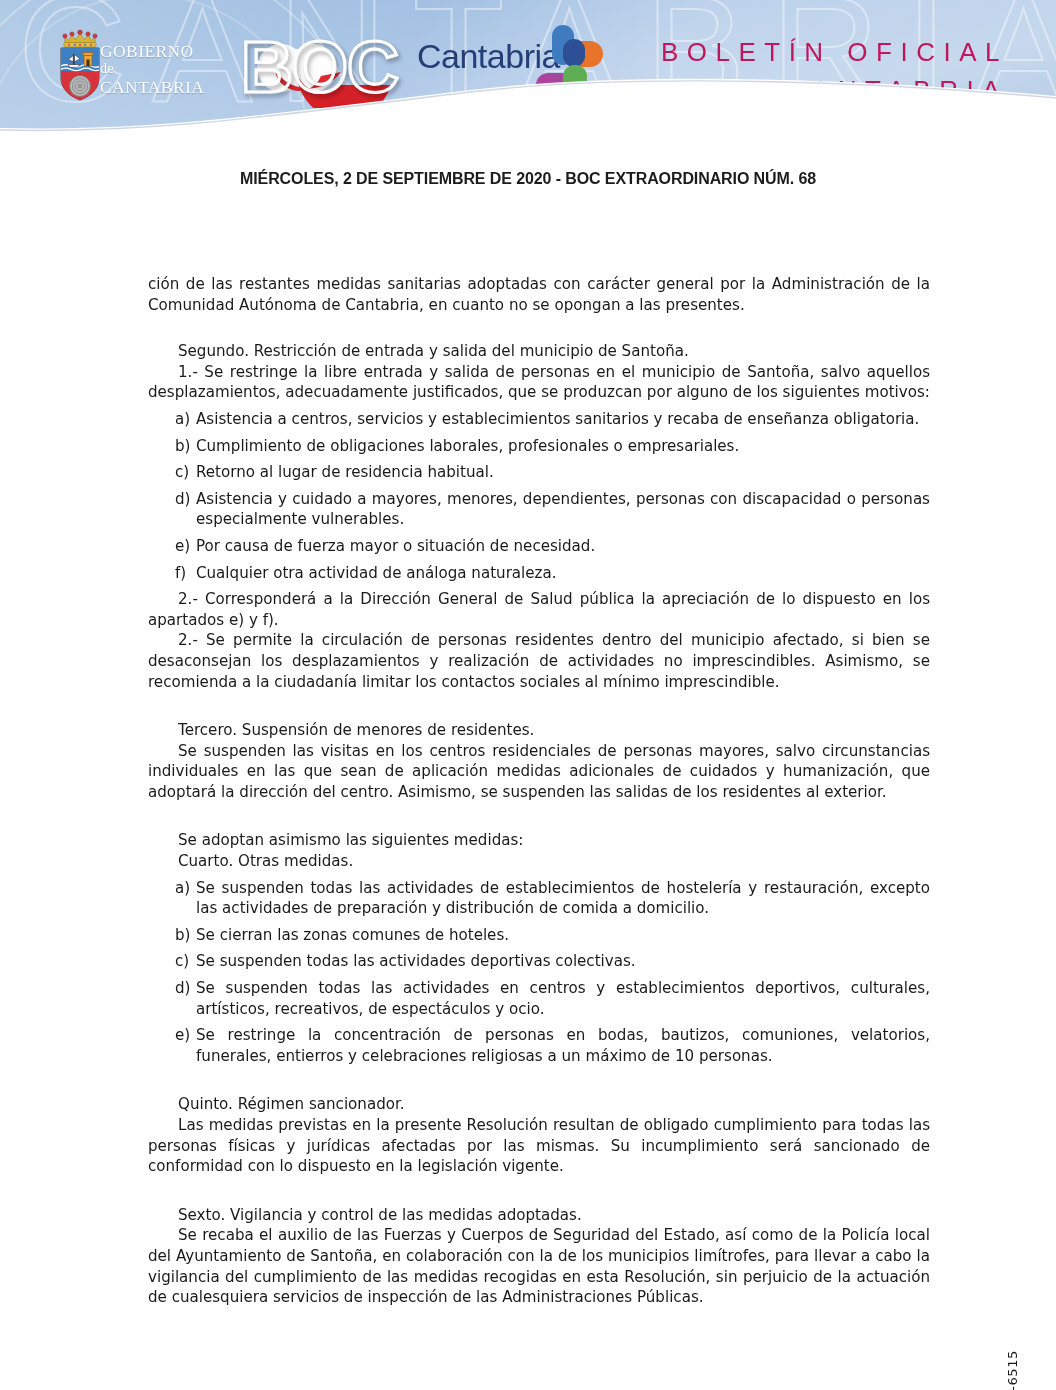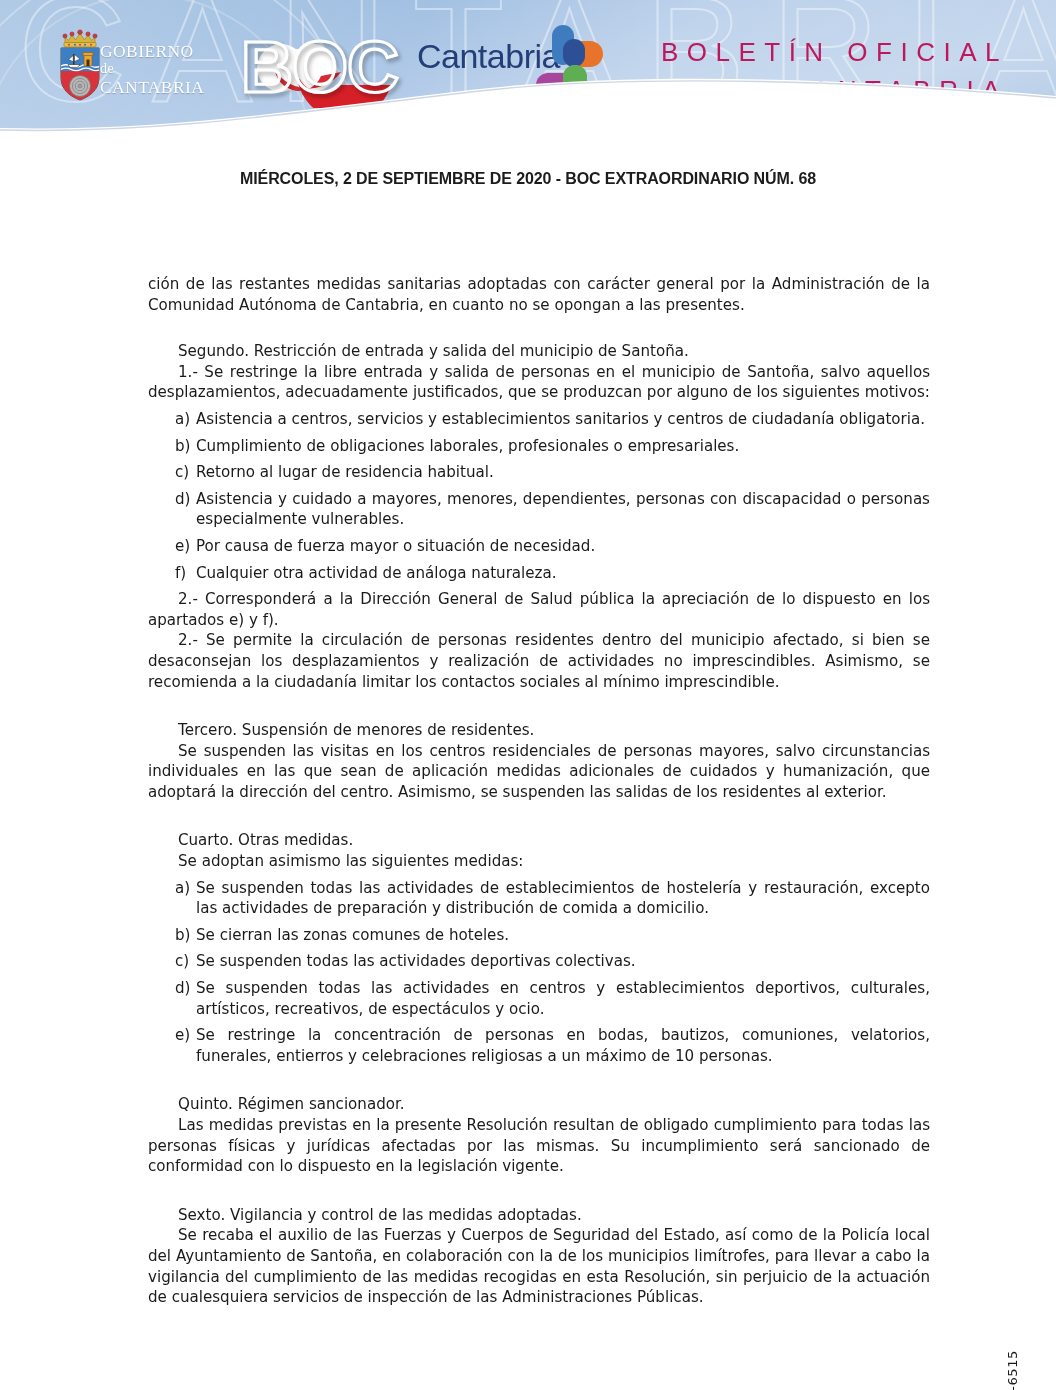--- a/index.html
+++ b/index.html
@@ -349,21 +349,21 @@
     <p class="p">ción de las restantes medidas sanitarias adoptadas con carácter general por la Administración de la Comunidad Autónoma de Cantabria, en cuanto no se opongan a las presentes.</p>
 
     <div class="gap-md"></div>
 
     <p class="p p-ind">Segundo. Restricción de entrada y salida del municipio de Santoña.</p>
     <p class="p p-ind">1.- Se restringe la libre entrada y salida de personas en el municipio de Santoña, salvo aquellos desplazamientos, adecuadamente justificados, que se produzcan por alguno de los siguientes motivos:</p>
 
     <div class="li-gap"></div>
     <div class="li">
       <span class="marker">a)</span>
-      <span>Asistencia a centros, servicios y establecimientos sanitarios y centros de ciudadanía obligatoria.</span>
+      <span>Asistencia a centros, servicios y establecimientos sanitarios y recaba de enseñanza obligatoria.</span>
     </div>
     <div class="li-gap"></div>
     <div class="li">
       <span class="marker">b)</span>
       <span>Cumplimiento de obligaciones laborales, profesionales o empresariales.</span>
     </div>
     <div class="li-gap"></div>
     <div class="li">
       <span class="marker">c)</span>
       <span>Retorno al lugar de residencia habitual.</span>
@@ -388,22 +388,22 @@
     <p class="p p-ind">2.- Corresponderá a la Dirección General de Salud pública la apreciación de lo dispuesto en los apartados e) y f).</p>
     <p class="p p-ind">2.- Se permite la circulación de personas residentes dentro del municipio afectado, si bien se desaconsejan los desplazamientos y realización de actividades no imprescindibles. Asimismo, se recomienda a la ciudadanía limitar los contactos sociales al mínimo imprescindible.</p>
 
     <div class="gap-lg"></div>
 
     <p class="p p-ind">Tercero. Suspensión de menores de residentes.</p>
     <p class="p p-ind">Se suspenden las visitas en los centros residenciales de personas mayores, salvo circunstancias individuales en las que sean de aplicación medidas adicionales de cuidados y humanización, que adoptará la dirección del centro. Asimismo, se suspenden las salidas de los residentes al exterior.</p>
 
     <div class="gap-lg"></div>
 
+    <p class="p p-ind">Se adoptan asimismo las siguientes medidas:</p>
     <p class="p p-ind">Cuarto. Otras medidas.</p>
-    <p class="p p-ind">Se adoptan asimismo las siguientes medidas:</p>
 
     <div class="li-gap"></div>
     <div class="li">
       <span class="marker">a)</span>
       <span>Se suspenden todas las actividades de establecimientos de hostelería y restauración, excepto las actividades de preparación y distribución de comida a domicilio.</span>
     </div>
     <div class="li-gap"></div>
     <div class="li">
       <span class="marker">b)</span>
       <span>Se cierran las zonas comunes de hoteles.</span>

